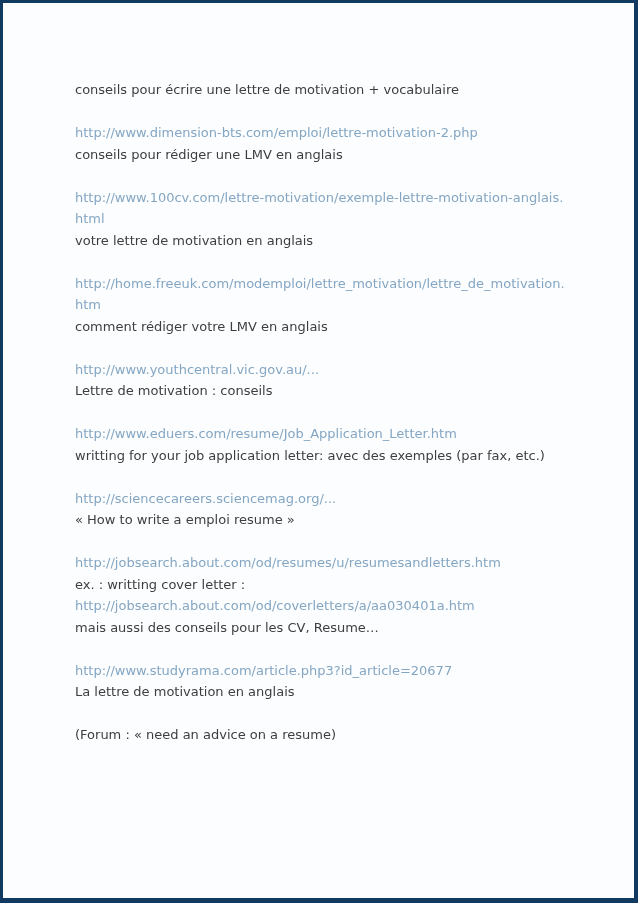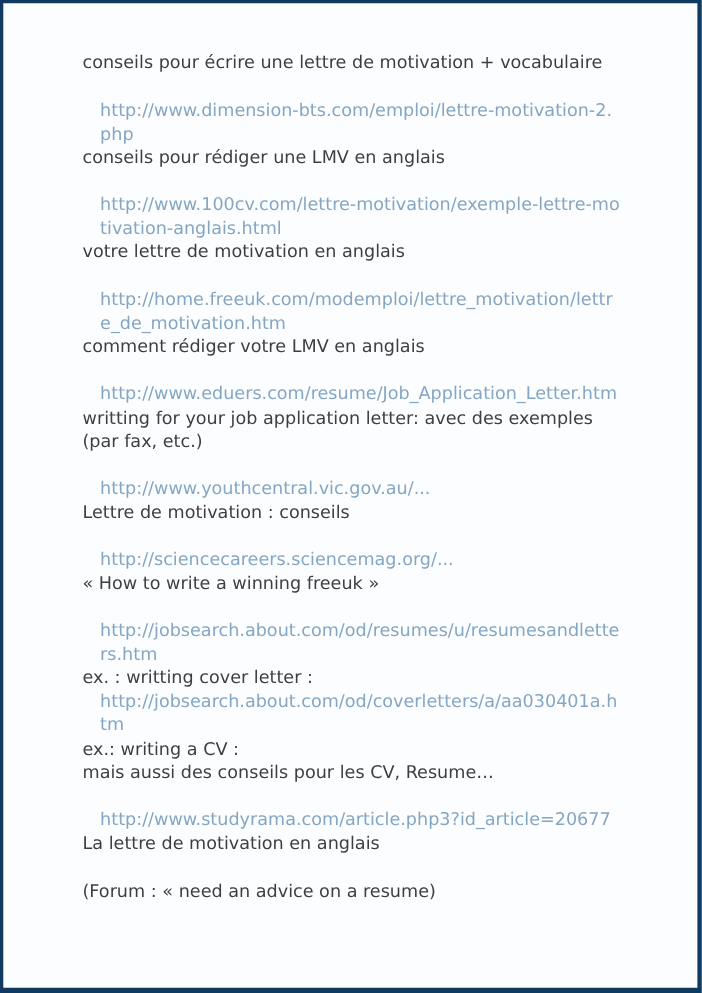--- a/index.html
+++ b/index.html
@@ -13,37 +13,36 @@
     box-sizing: border-box;
     background: #fcfdfe;
     border-style: solid;
     border-color: #103a5f;
     border-width: 3px 4px 5px 3px;
     overflow: hidden;
     font-family: "DejaVu Sans", "Liberation Sans", sans-serif;
   }
   .content {
     width: 490px;
-    padding: 43px 0 0 72px;
-    font-size: 16px;
+    padding: 76px 0 0 72px;
+    font-size: 13px;
     line-height: 21.5px;
     color: #3e3e40;
   }
   .para {
     margin: 0 0 21.5px 0;
   }
   .line {
     display: block;
   }
   a.url {
     color: #84a6c3;
     text-decoration: none;
     word-break: break-all;
     cursor: pointer;
-    margin-left: 16px;
   }
   .desc {
     color: #3e3e40;
   }
 </style>
 </head>
 <body>
 
 <div class="slide">
   <div class="content">
@@ -61,39 +60,38 @@
       <a class="line url">http://www.100cv.com/lettre-motivation/exemple-lettre-motivation-anglais.html</a>
       <span class="line desc">votre lettre de motivation en anglais</span>
     </div>
 
     <div class="para">
       <a class="line url">http://home.freeuk.com/modemploi/lettre_motivation/lettre_de_motivation.htm</a>
       <span class="line desc">comment rédiger votre LMV en anglais</span>
     </div>
 
     <div class="para">
+      <a class="line url">http://www.youthcentral.vic.gov.au/...</a>
+      <span class="line desc">Lettre de motivation : conseils</span>
+    </div>
+
+    <div class="para">
       <a class="line url">http://www.eduers.com/resume/Job_Application_Letter.htm</a>
       <span class="line desc">writting for your job application letter: avec des exemples (par fax, etc.)</span>
     </div>
 
     <div class="para">
-      <a class="line url">http://www.youthcentral.vic.gov.au/...</a>
-      <span class="line desc">Lettre de motivation : conseils</span>
-    </div>
-
-    <div class="para">
       <a class="line url">http://sciencecareers.sciencemag.org/...</a>
-      <span class="line desc">« How to write a winning freeuk »</span>
+      <span class="line desc">« How to write a emploi resume »</span>
     </div>
 
     <div class="para">
       <a class="line url">http://jobsearch.about.com/od/resumes/u/resumesandletters.htm</a>
       <span class="line desc">ex. : writting cover letter :</span>
       <a class="line url">http://jobsearch.about.com/od/coverletters/a/aa030401a.htm</a>
-      <span class="line desc">ex.: writing a CV :</span>
       <span class="line desc">mais aussi des conseils pour les CV, Resume…</span>
     </div>
 
     <div class="para">
       <a class="line url">http://www.studyrama.com/article.php3?id_article=20677</a>
       <span class="line desc">La lettre de motivation en anglais</span>
     </div>
 
     <div class="para">
       <span class="line desc">(Forum : « need an advice on a resume)</span>

